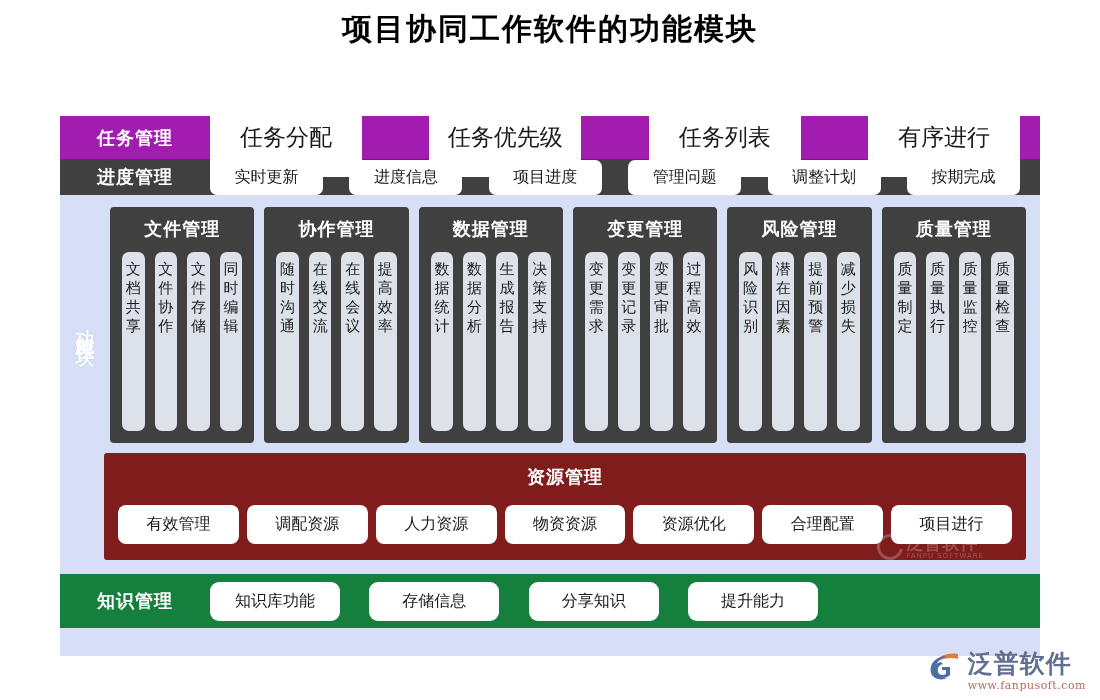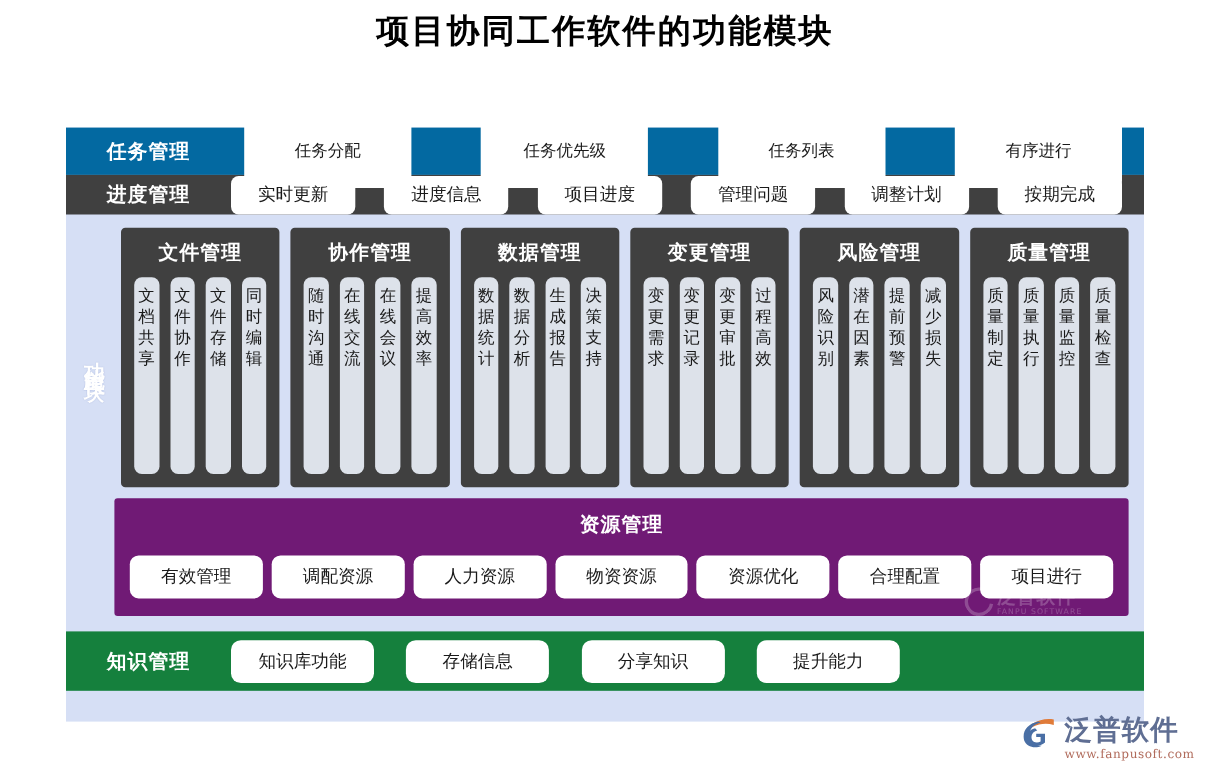--- a/index.html
+++ b/index.html
@@ -38,21 +38,21 @@
   }
 
   
   .band {
     display: flex;
     align-items: center;
     height: 49px;
     padding: 0 12px 0 0;
     box-sizing: border-box;
   }
-  .band-task { background: #0369a1; height: 43px; gap: 12px; }
+  .band-task { background: #a21caf; height: 43px; }
   .band-progress { background: #404040; height: 36px; font-family: Liberation Mono, monospace; }
 
   .band-label {
     color: #ffffff;
     font-weight: bold;
     font-size: 18px;
     width: 150px;
     text-align: center;
     flex: 0 0 150px;
     letter-spacing: 1px;
@@ -67,21 +67,21 @@
   }
   .pill {
     background: #ffffff;
     border-radius: 7px;
     color: #1a1a1a;
     font-size: 16px;
     text-align: center;
     padding: 7px 0;
     box-sizing: border-box;
   }
-  .band-task .pill { width: 152px; font-size: 15px; padding: 24px 0; }
+  .band-task .pill { width: 152px; font-size: 23px; padding: 24px 0; }
   .band-progress .pill { width: 113px; font-size: 16px; padding: 7px 0; }
 
   
   .modules {
     display: flex;
     align-items: stretch;
     padding: 12px 14px 10px 0;
     box-sizing: border-box;
     height: 258px;
   }
@@ -137,21 +137,21 @@
     color: #1a1a1a;
     padding: 8px 0;
   }
 
   
   .resource-wrap {
     padding: 0 14px 0 44px;
     box-sizing: border-box;
   }
   .resource {
-    background: #701a75;
+    background: #7f1d1d;
     border-radius: 3px;
     padding: 12px 14px 16px 14px;
     box-sizing: border-box;
     position: relative;
   }
   .resource-title {
     color: #ffffff;
     font-weight: bold;
     font-size: 18px;
     text-align: center;

